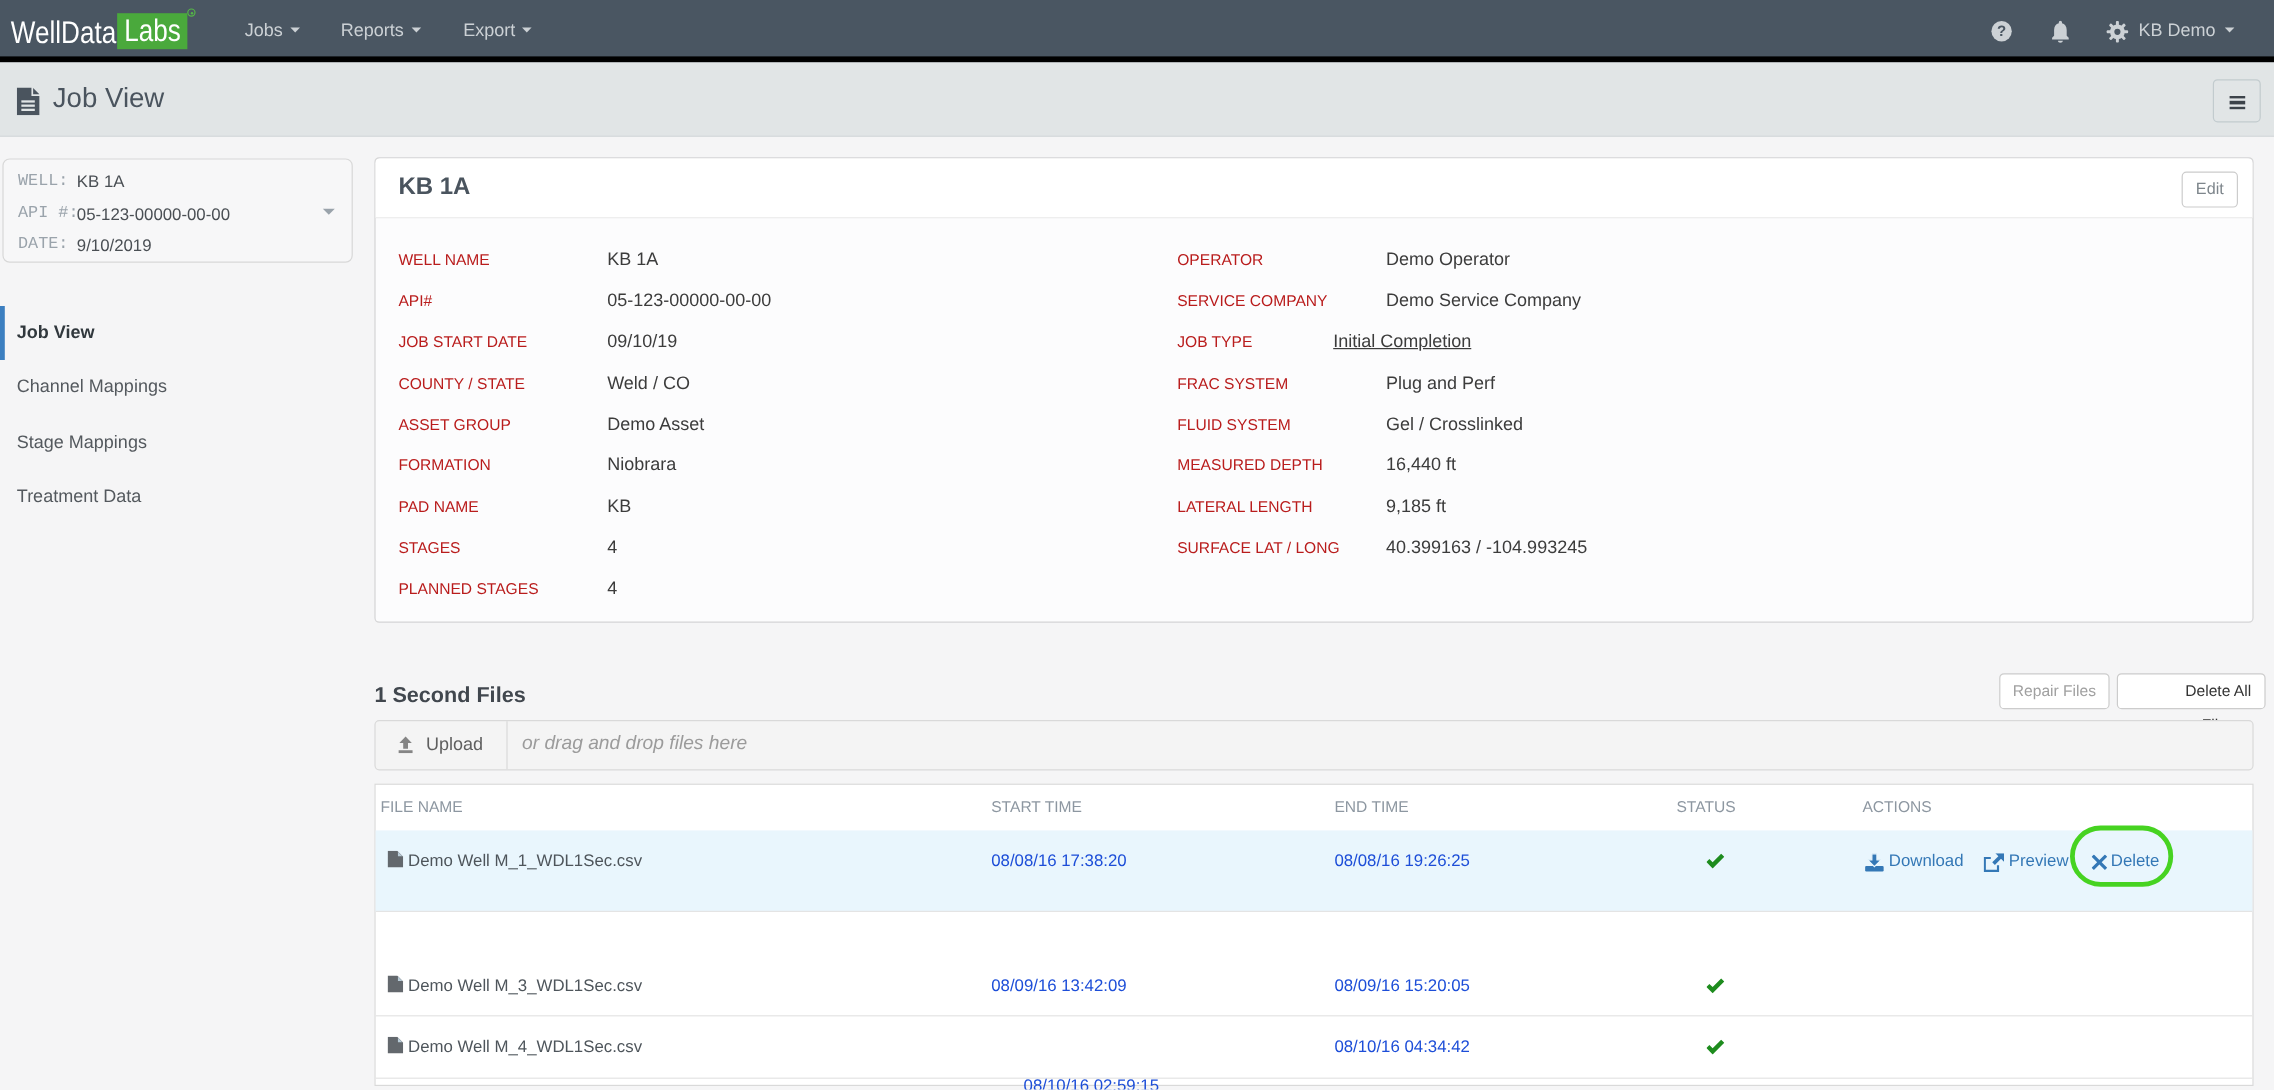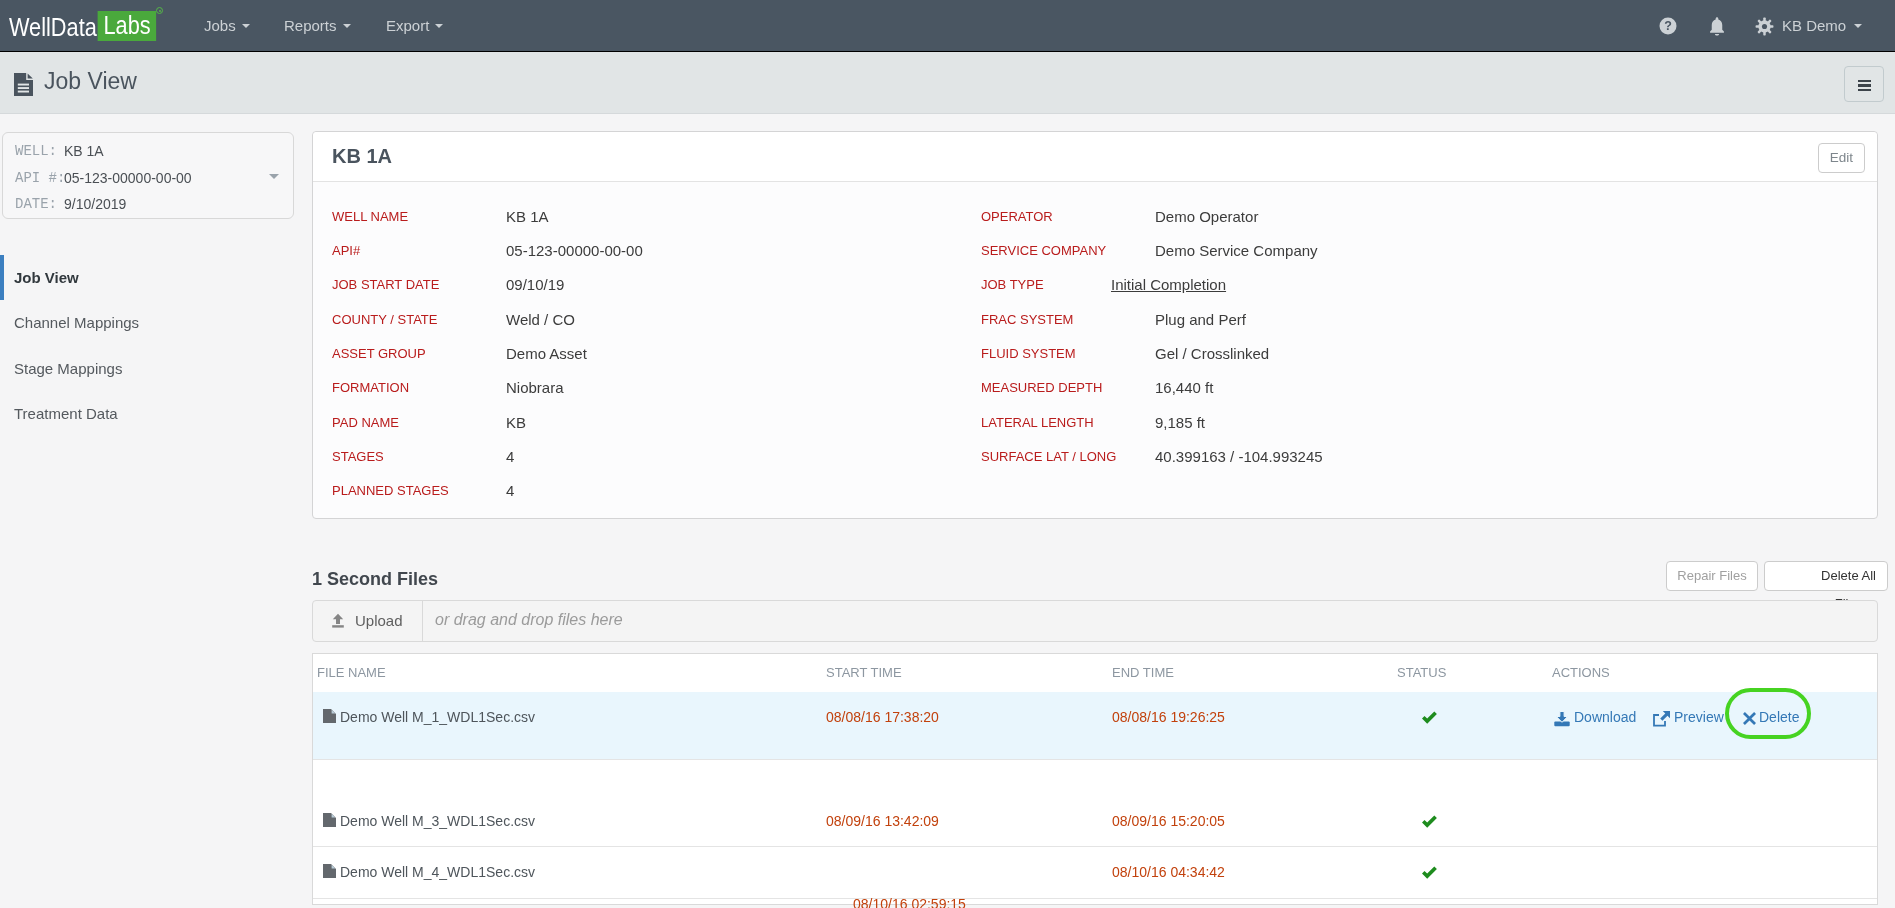--- a/index.html
+++ b/index.html
@@ -1,18 +1,18 @@
 <!DOCTYPE html>
 <html><head>
 <meta charset="utf-8">
 <style>
 * { margin:0; padding:0; box-sizing:border-box; }
 html,body { width:1895px; height:908px; }
 body { font-family:"Liberation Sans", sans-serif; background:#f5f5f6; position:relative; overflow:hidden; }
-#navbar { position:absolute; left:0; top:0; width:1895px; height:52px; background:#4a5662; border-bottom:1px solid #000000; }
+#navbar { position:absolute; left:0; top:0; width:1895px; height:52px; background:#4a5662; border-bottom:5px solid #000000; }
 #logo { position:absolute; left:9px; top:11px; color:#fff; font-size:26px; white-space:nowrap; transform:scaleX(0.836); transform-origin:0 0; }
 #logo .lbox { display:inline-block; background:#4aa93c; color:#fff; height:30px; line-height:28px; padding:0 7px; margin-left:1px; vertical-align:2px; }
 #reg { position:absolute; left:156px; top:7px; width:7px; height:7px; border:1px solid #55b747; border-radius:50%; }
 #reg span { position:absolute; left:1.5px; top:1.5px; width:2px; height:2px; background:#55b747; border-radius:50%; }
 .navlink { position:absolute; top:0; height:52px; line-height:52px; color:#ccd1d5; font-size:15px; }
 .caret { display:inline-block; width:0; height:0; border-left:4px solid transparent; border-right:4px solid transparent; border-top:4px solid #ccd1d5; vertical-align:middle; margin-left:6px; position:relative; top:-1px;}
 #band { position:absolute; left:0; top:52px; width:1895px; height:62px; background:#e1e5e6; border-bottom:1px solid #d5d9db; }
 #band h1 { position:absolute; left:44px; top:16px; font-size:23px; font-weight:normal; color:#4a545e; }
 #hamb { position:absolute; left:1844px; top:14px; width:40px; height:36px; border:1px solid #c2cbce; border-radius:4px; }
 #hamb .bar { position:absolute; left:13px; width:13px; height:2.5px; background:#3c434a; }
@@ -31,21 +31,21 @@
 #sechead { position:absolute; left:312px; top:569px; font-size:18px; font-weight:bold; color:#41474e; }
 .btn2 { position:absolute; background:#fff; border:1px solid #ccc; border-radius:4px; font-size:13px; text-align:center; height:30px; line-height:28px; }
 #upload { position:absolute; left:312px; top:600px; width:1566px; height:42px; background:#f4f4f4; border:1px solid #d9d9d9; border-radius:4px; }
 #upload .div { position:absolute; left:109px; top:0; width:1px; height:40px; background:#d9d9d9; }
 #upload .utext { position:absolute; left:42px; top:11px; color:#5f5f5f; font-size:15px; }
 #upload .dtext { position:absolute; left:122px; top:10px; color:#9b9b9b; font-size:16px; font-style:italic; }
 #ftable { position:absolute; left:312px; top:653px; width:1566px; height:252px; background:#fff; border:1px solid #d9d9d9; }
 .th { position:absolute; top:0; height:38px; line-height:38px; font-size:13px; color:#8d97a1; }
 .frow { position:absolute; left:0; width:1564px; border-bottom:1px solid #e4e4e4; }
 .fname { position:absolute; left:27px; top:17px; font-size:14px; color:#4e555b; }
-.ftime { position:absolute; top:17px; font-size:14px; color:#c2410c; }
+.ftime { position:absolute; top:17px; font-size:14px; color:#1d4ed8; }
 .fcheck { position:absolute; left:1109px; top:19px; }
 .ficon { position:absolute; left:10px; top:17px; }
 .alink { position:absolute; top:17px; color:#3478b6; font-size:14px; }
 #greenring { position:absolute; left:1725px; top:688px; width:86px; height:51px; border:4px solid #46d321; border-radius:26px; }
 </style>
 </head>
 <body>
 <div id="navbar">
   <div id="reg">
       <span></span>

